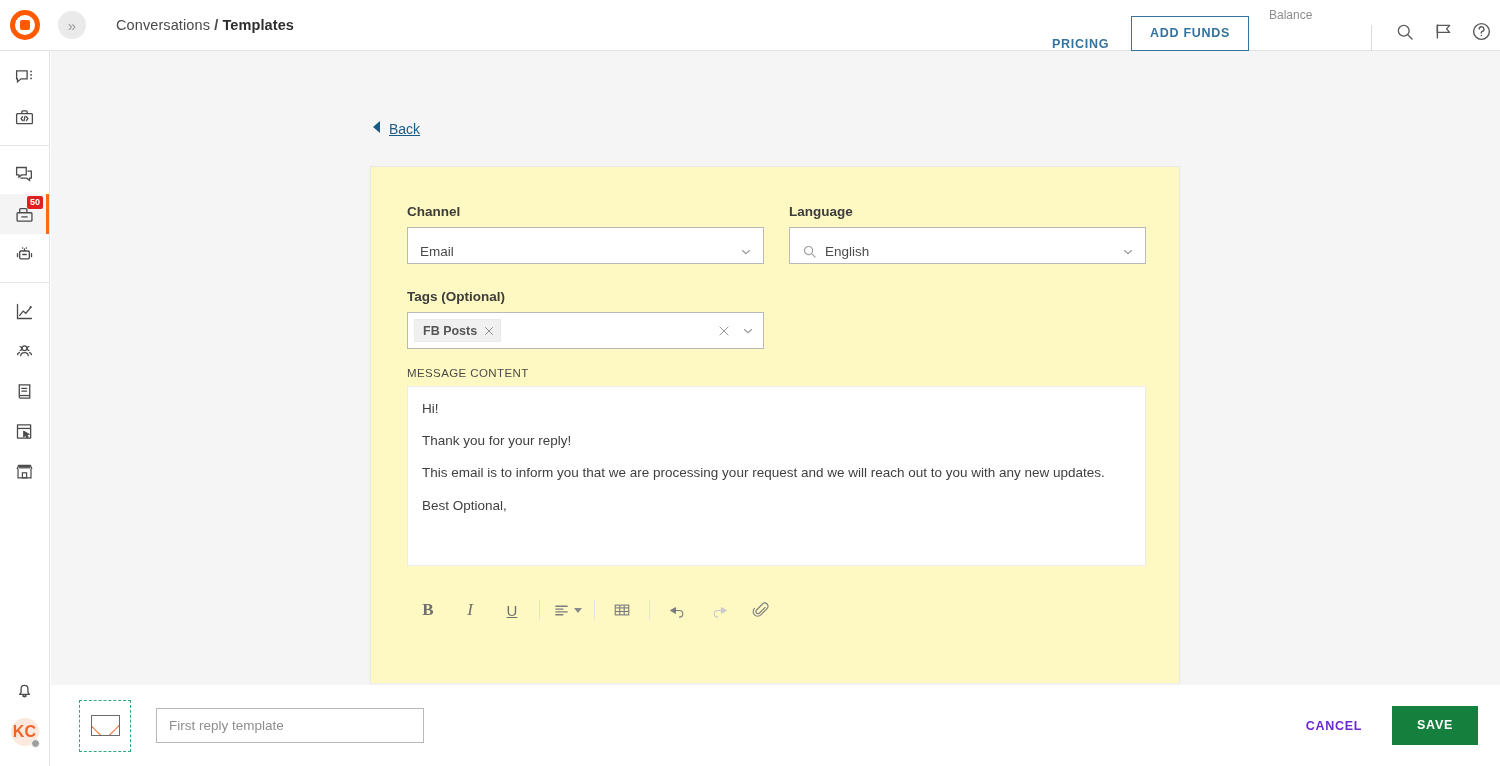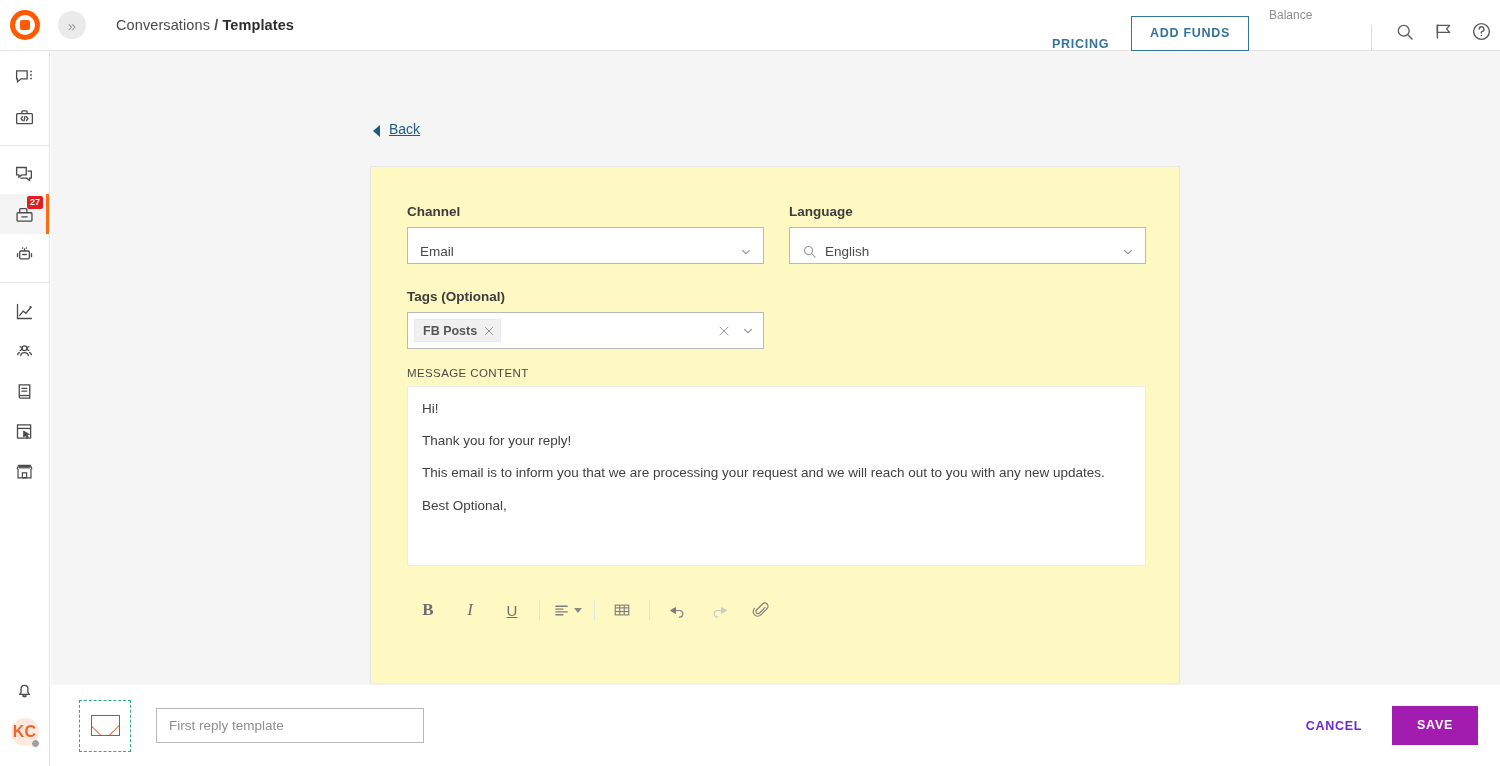--- a/index.html
+++ b/index.html
@@ -195,21 +195,21 @@
   #main {
     position: absolute;
     top: 51px; left: 51px;
     width: 1449px; height: 634px;
     background: #f5f5f5;
     overflow: hidden;
   }
   #back-row {
     position: absolute;
     top: 70px; left: 322px;
-    display: flex; align-items: flex-end;
+    display: flex; align-items: flex-start;
     cursor: pointer;
   }
   .back-arrow {
     width: 0; height: 0;
     border-top: 6px solid transparent;
     border-bottom: 6px solid transparent;
     border-right: 7px solid #1b5c87;
     margin-right: 9px;
   }
   .back-text {
@@ -401,21 +401,21 @@
     cursor: pointer;
     margin-right: 24px;
     background: none; border: none;
     font-family: "Liberation Sans", sans-serif;
   }
   .save-btn {
     font-size: 12.5px;
     letter-spacing: .7px;
     color: #ffffff;
     font-weight: 700;
-    background: #a21caf;
+    background: #15803d;
     border: none;
     padding: 13px 25px;
     cursor: pointer;
     line-height: 1;
     font-family: "Liberation Sans", sans-serif;
   }
   svg { display: block; }
 </style>
 </head>
 <body>
@@ -492,21 +492,21 @@
     <div class="nav-divider"></div>
 
     <div class="nav-group">
       <div class="nav-item">
         <svg width="21" height="21" viewBox="0 0 24 24" fill="none" stroke="currentColor" stroke-width="1.5">
           <path d="M3 4h11v8.5H8.8L5.6 15v-2.5H3z"></path>
           <path d="M7.2 16.2h7.4l3.2 2.6v-2.6h2V8.2h-4.4"></path>
         </svg>
       </div>
       <div class="nav-item active">
-        <div class="nav-badge">27</div>
+        <div class="nav-badge">50</div>
         <svg width="21" height="21" viewBox="0 0 24 24" fill="none" stroke="currentColor" stroke-width="1.5">
           <rect x="3.5" y="10" width="17" height="9.5" rx="1"></rect>
           <path d="M6.5 10V6.2a1 1 0 0 1 1-1h6.2a1 1 0 0 1 1 1V10"></path>
           <line x1="9" y1="14.8" x2="15" y2="14.8" stroke-linecap="round"></line>
         </svg>
       </div>
       <div class="nav-item">
         <svg width="21" height="21" viewBox="0 0 24 24" fill="none" stroke="currentColor" stroke-width="1.5">
           <rect x="6.5" y="8" width="11" height="9" rx="1.3"></rect>
           <line x1="12" y1="5" x2="12" y2="8"></line>

